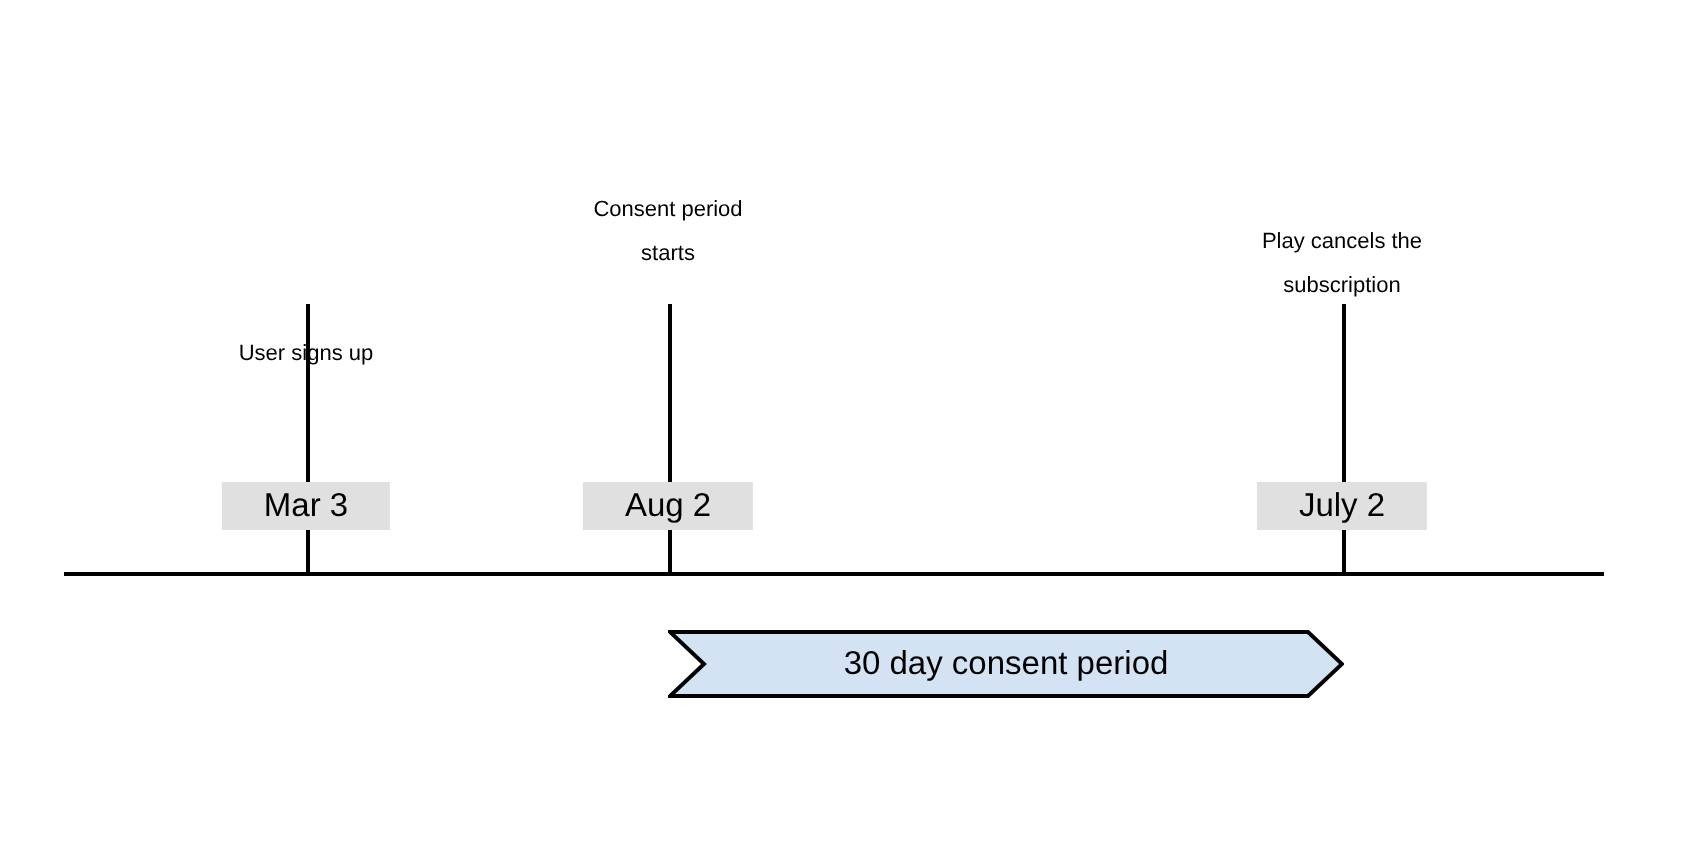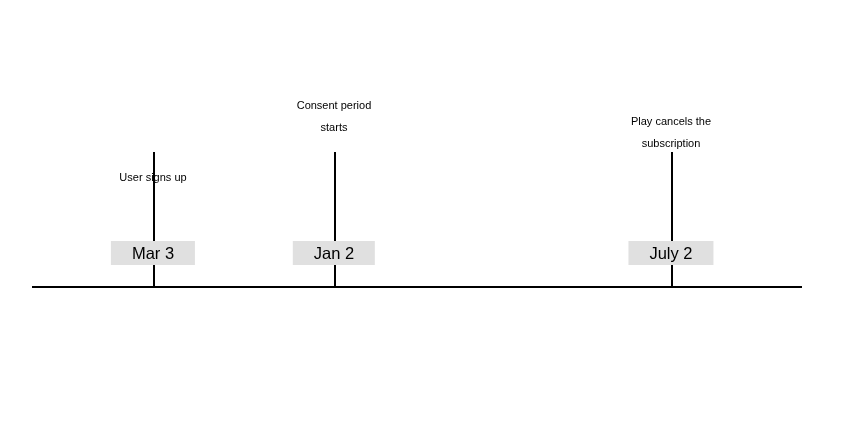--- a/index.html
+++ b/index.html
@@ -88,23 +88,29 @@
 
 <div id="canvas">
 
   <div class="event-label" style="left:153px; top:120px; width:200px;margin-top:46px;">User signs up</div>
   <div class="tick-line" style="left:153px;"></div>
   <div class="date-chip" style="left:153px;">Mar 3</div>
 
   <div class="event-label" style="left:334px; top:94px; width:220px;">Consent period
 starts</div>
   <div class="tick-line" style="left:334px;"></div>
-  <div class="date-chip" style="left:334px;">Jan 2</div>
+  <div class="date-chip" style="left:334px;">Aug 2</div>
 
   <div class="event-label" style="left:671px; top:94px; width:220px;margin-top:16px;">Play cancels the
 subscription</div>
   <div class="tick-line" style="left:671px;"></div>
   <div class="date-chip" style="left:671px;">July 2</div>
 
   <div class="axis-line"></div>
 
+  <div class="period-banner">
+    <svg viewBox="0 0 338 34" preserveAspectRatio="none">
+      <polygon points="1,1 320,1 337,17 320,33 1,33 18,17" fill="#d4e3f3" stroke="#000000" stroke-width="2" stroke-linejoin="miter"></polygon>
+    </svg>
+    <div class="period-banner-text">30 day consent period</div>
+  </div>
 
 </div>
 
 </body></html>

